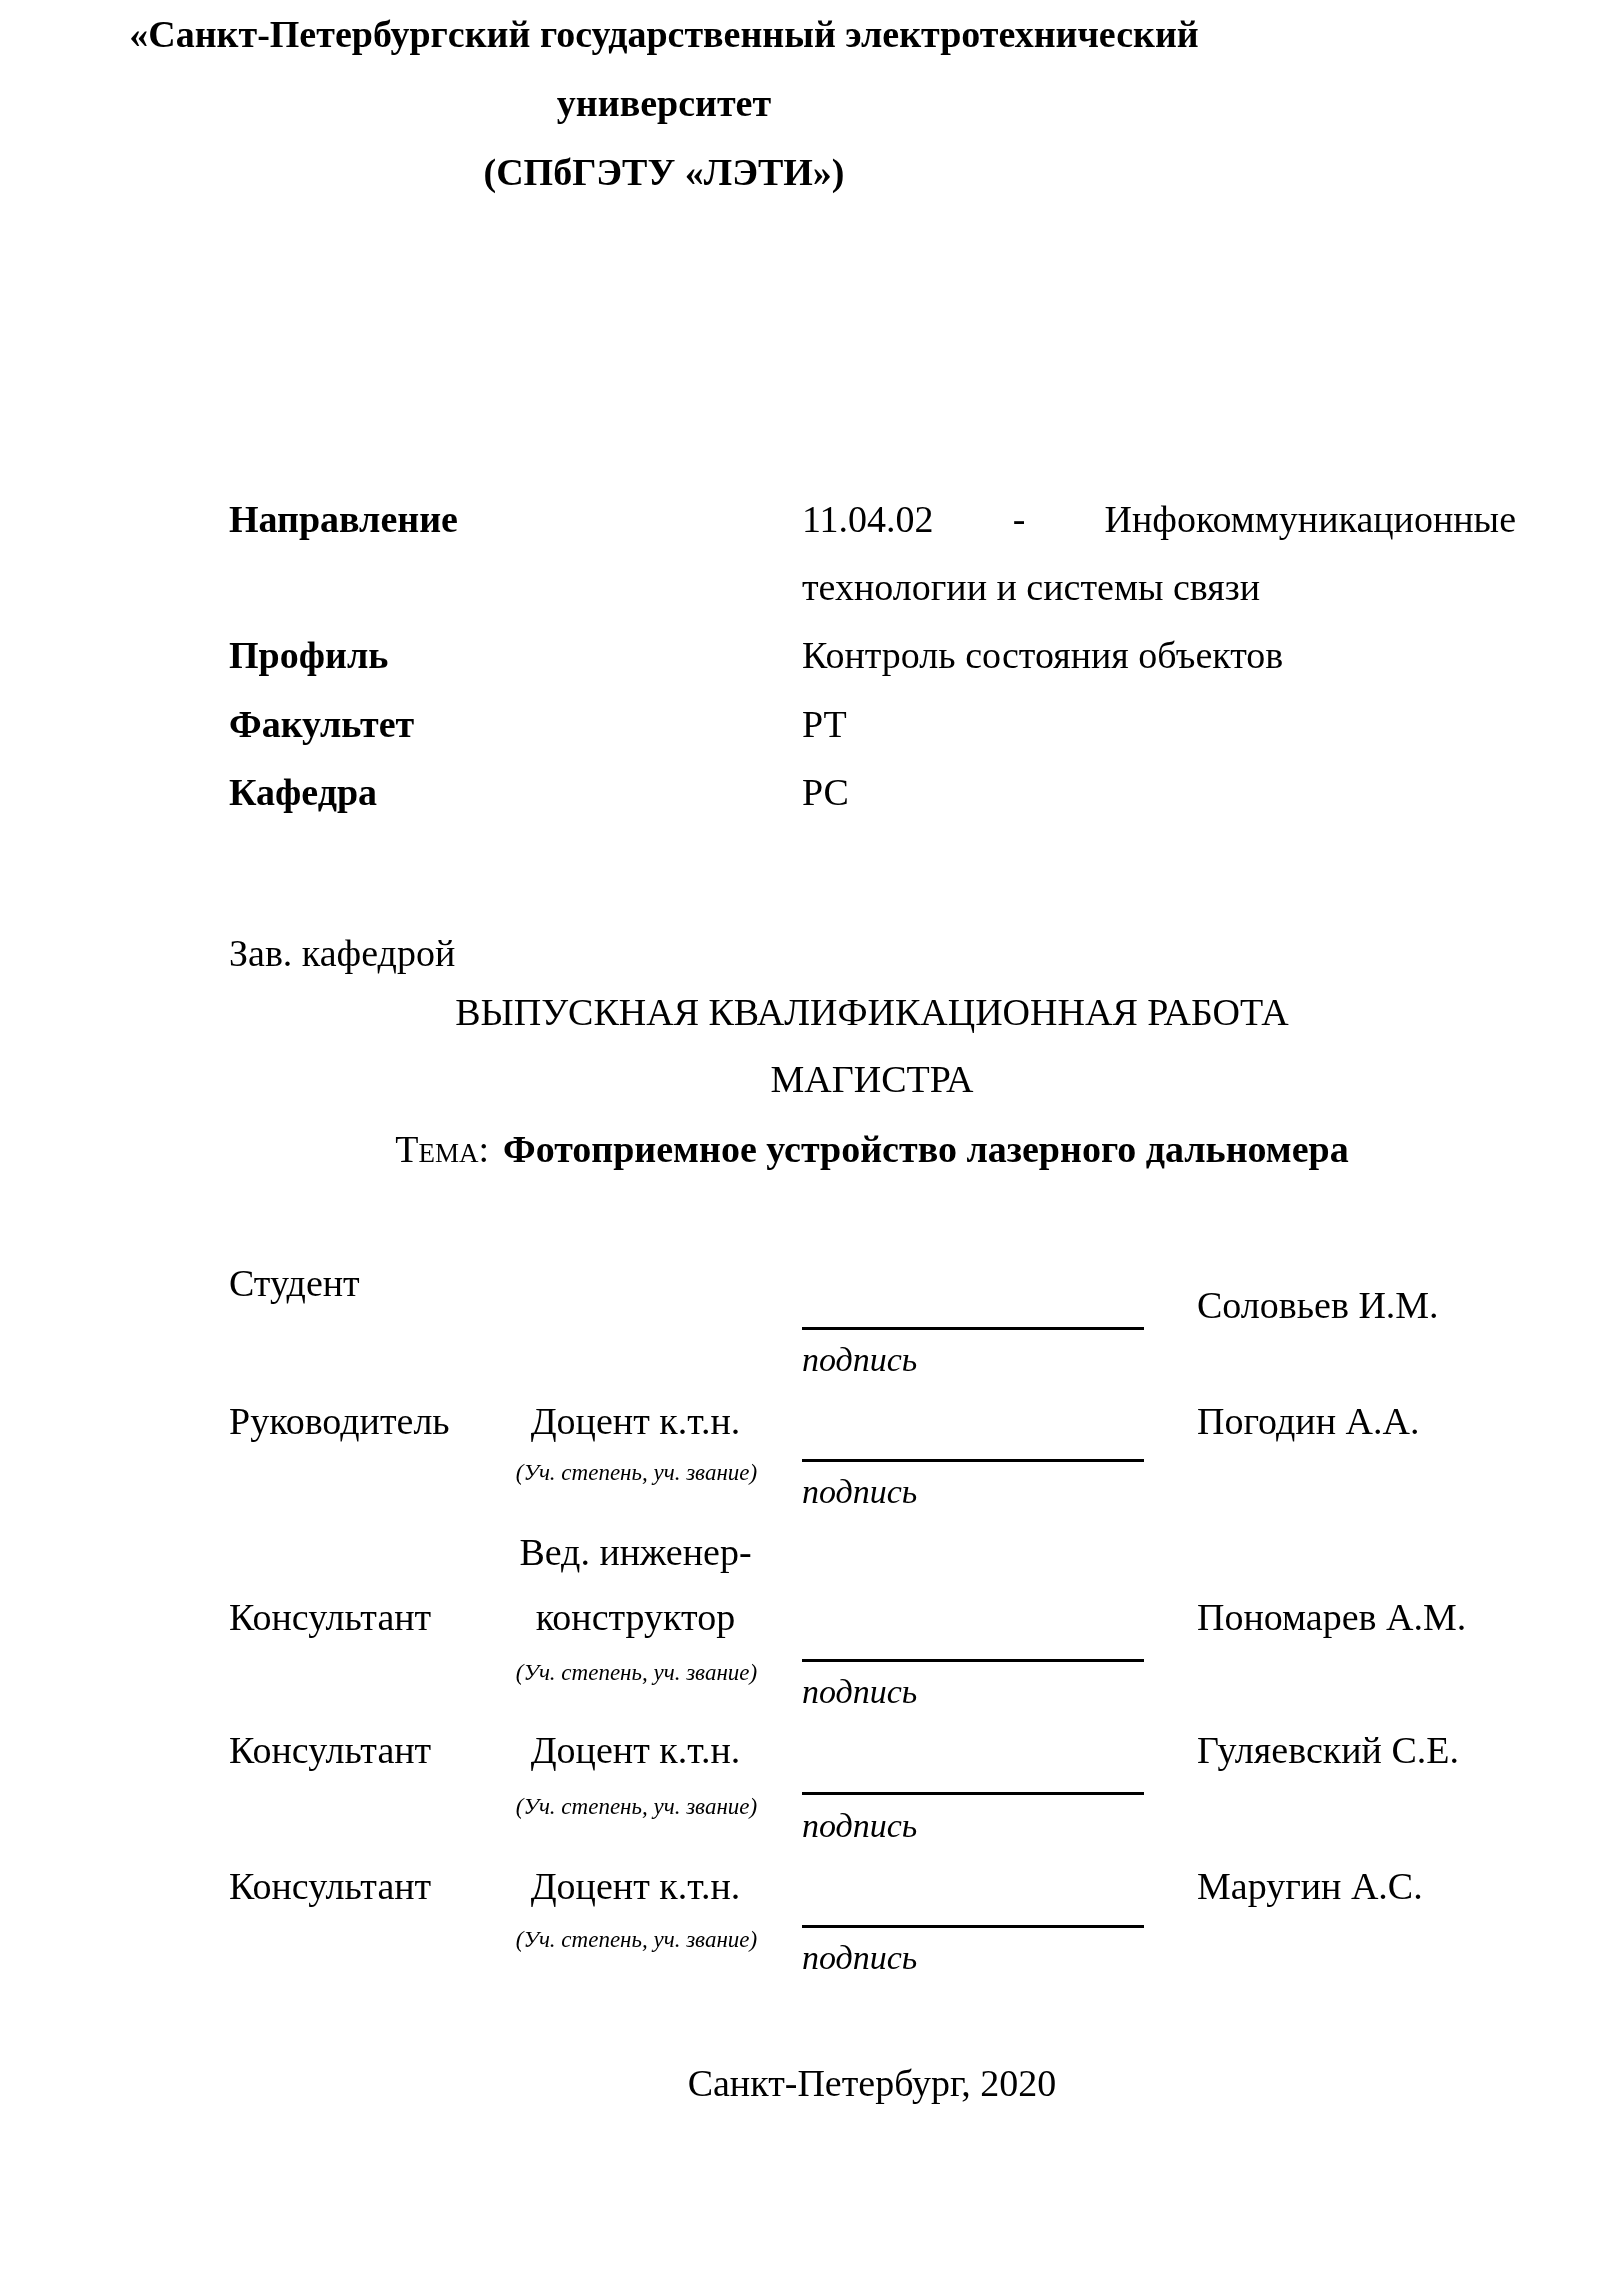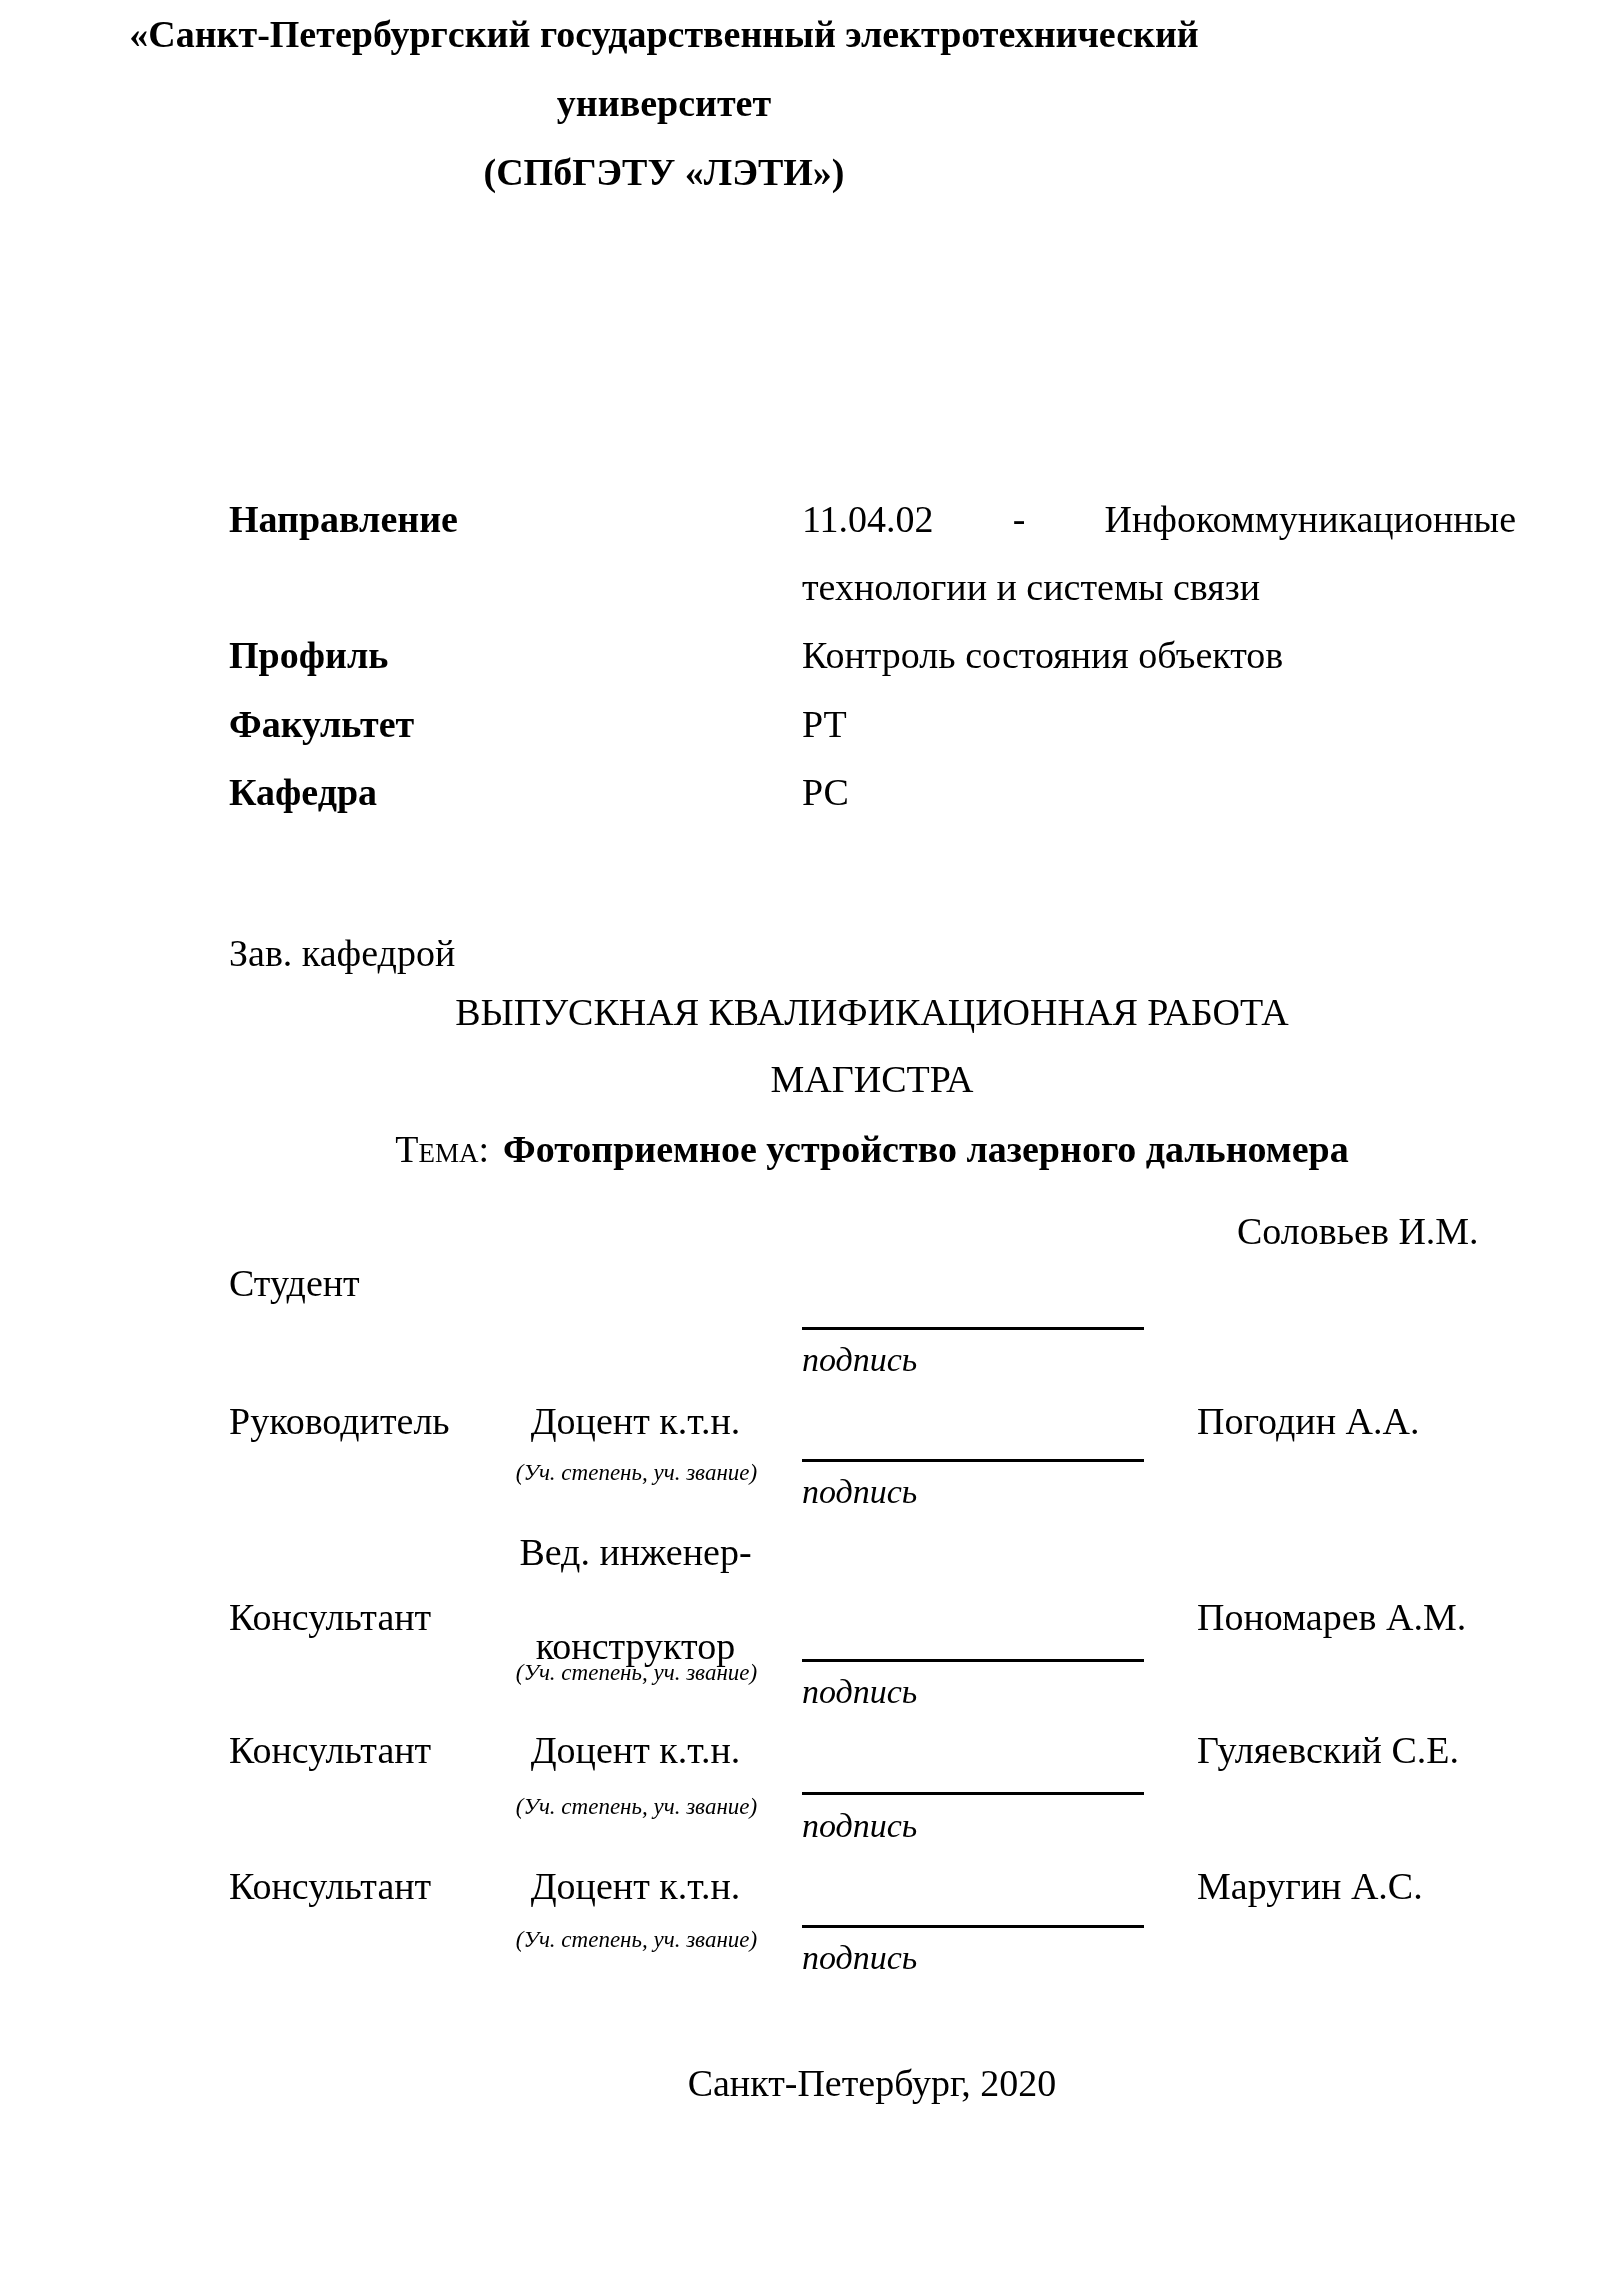--- a/index.html
+++ b/index.html
@@ -58,34 +58,34 @@
   <span class="t" style="left:229px;top:932px;">Зав. кафедрой</span>
 
   <div class="blk center" style="left:229px;top:991px;width:1286px;">ВЫПУСКНАЯ КВАЛИФИКАЦИОННАЯ РАБОТА</div>
   <div class="blk center" style="left:229px;top:1058px;width:1286px;">МАГИСТРА</div>
 
   <div class="blk center" style="left:229px;top:1128px;width:1286px;">
     <span class="smallcaps">Тема:</span><span class="theme-title">Фотоприемное устройство лазерного дальномера</span>
   </div>
 
   <span class="t" style="left:229px;top:1262px;">Студент</span>
-  <span class="t" style="left:1197px;top:1210px;margin-left:40px;">Соловьев И.М.</span>
+  <span class="t" style="left:1197px;top:1284px;">Соловьев И.М.</span>
   <div class="blk sigline" style="left:802px;top:1327px;width:342px;"></div>
   <div class="blk sigcap" style="left:802px;top:1340px;width:342px;">подпись</div>
 
   <span class="t" style="left:229px;top:1400px;">Руководитель</span>
   <div class="blk degree" style="left:506px;top:1400px;width:259px;">Доцент к.т.н.</div>
   <span class="t" style="left:1197px;top:1400px;">Погодин А.А.</span>
   <div class="blk sigline" style="left:802px;top:1459px;width:342px;"></div>
   <div class="blk hint" style="left:495px;top:1460px;width:283px;">(Уч. степень, уч. звание)</div>
   <div class="blk sigcap" style="left:802px;top:1472px;width:342px;">подпись</div>
 
   <div class="blk degree" style="left:506px;top:1531px;width:259px;">Вед. инженер-</div>
   <span class="t" style="left:229px;top:1596px;">Консультант</span>
-  <div class="blk degree" style="left:506px;top:1596px;width:259px;margin-top:29px;">конструктор</div>
+  <div class="blk degree" style="left:506px;top:1596px;width:259px;">конструктор</div>
   <span class="t" style="left:1197px;top:1596px;">Пономарев А.М.</span>
   <div class="blk sigline" style="left:802px;top:1659px;width:342px;"></div>
   <div class="blk hint" style="left:495px;top:1660px;width:283px;">(Уч. степень, уч. звание)</div>
   <div class="blk sigcap" style="left:802px;top:1672px;width:342px;">подпись</div>
 
   <span class="t" style="left:229px;top:1729px;">Консультант</span>
   <div class="blk degree" style="left:506px;top:1729px;width:259px;">Доцент к.т.н.</div>
   <span class="t" style="left:1197px;top:1729px;">Гуляевский С.Е.</span>
   <div class="blk sigline" style="left:802px;top:1792px;width:342px;"></div>
   <div class="blk hint" style="left:495px;top:1794px;width:283px;">(Уч. степень, уч. звание)</div>

